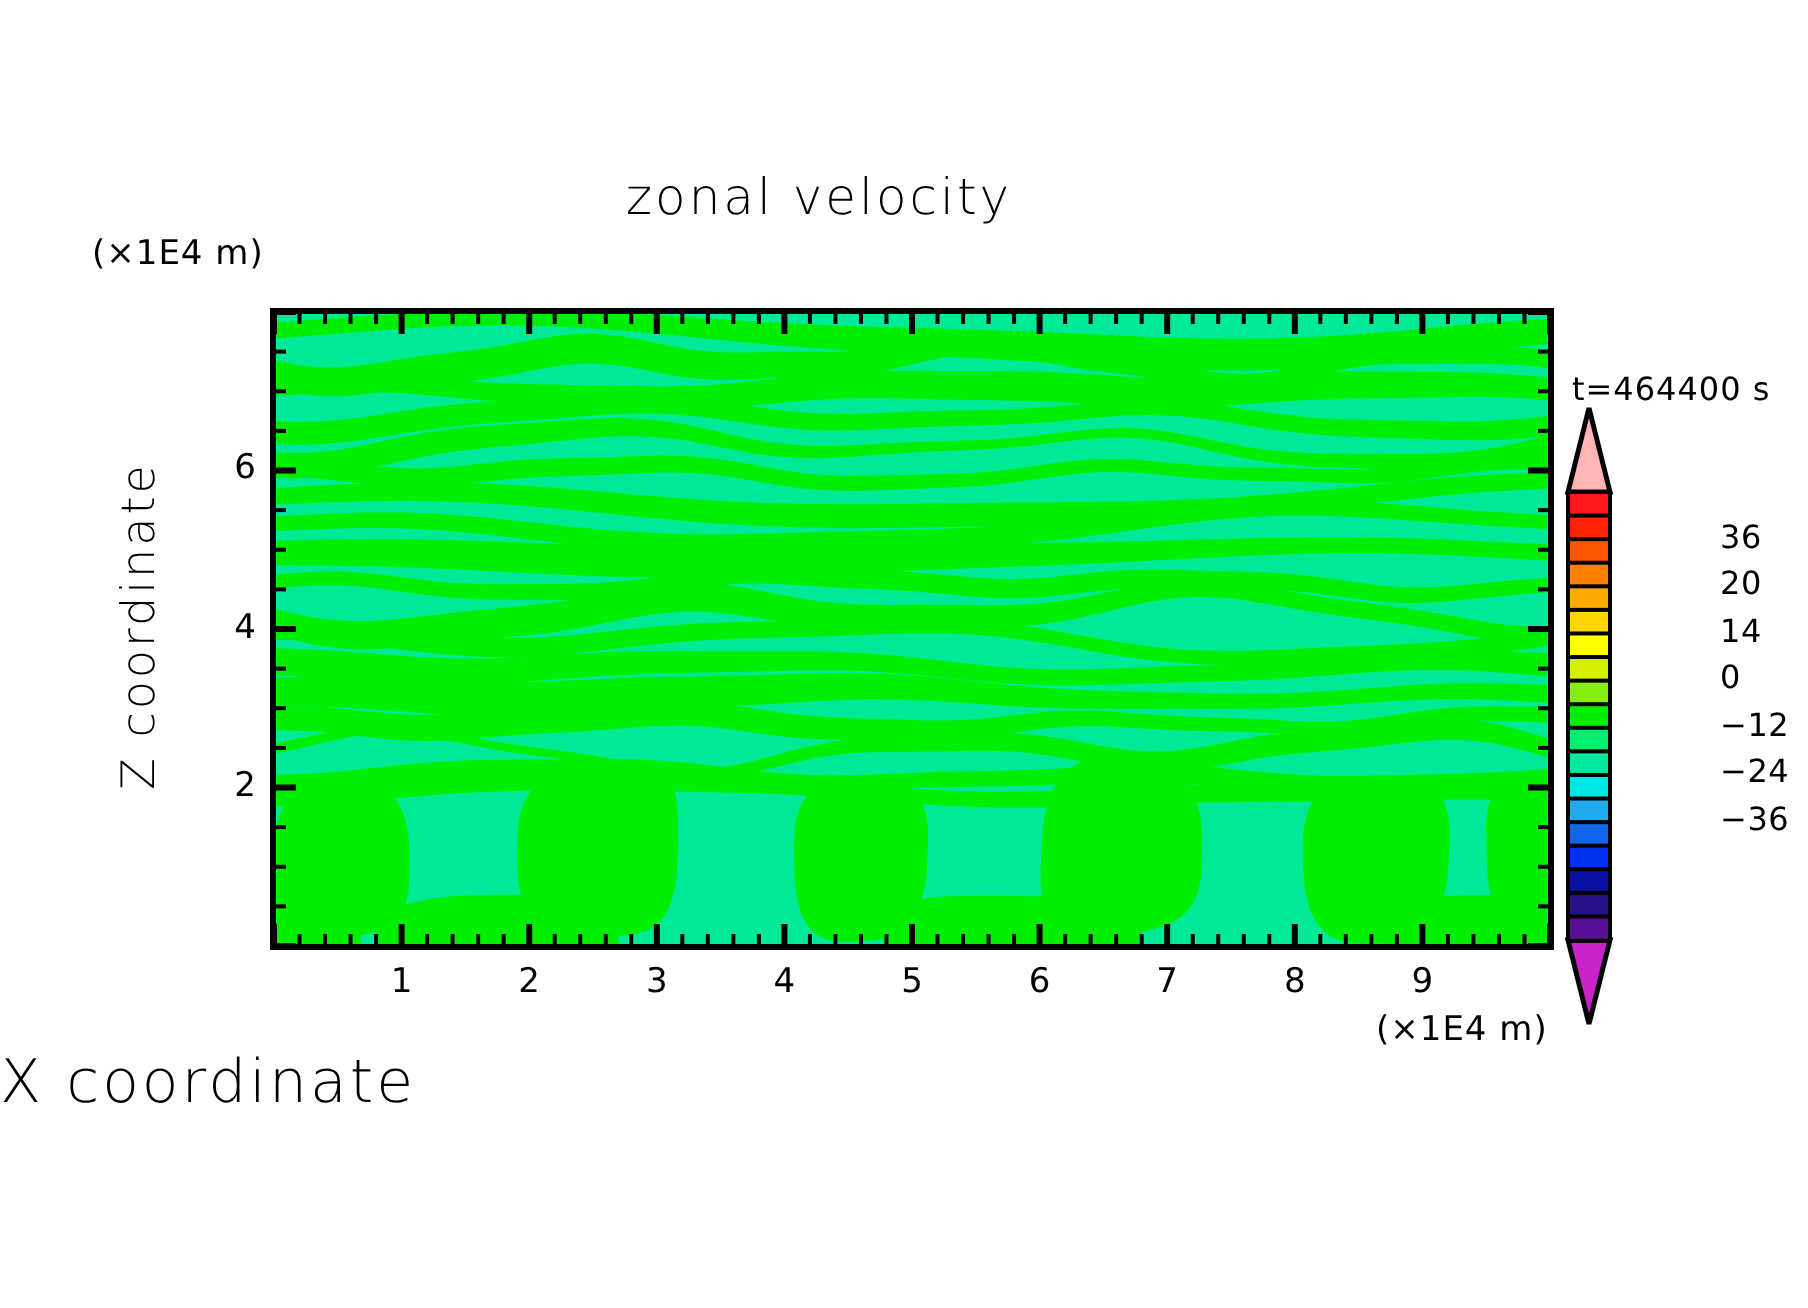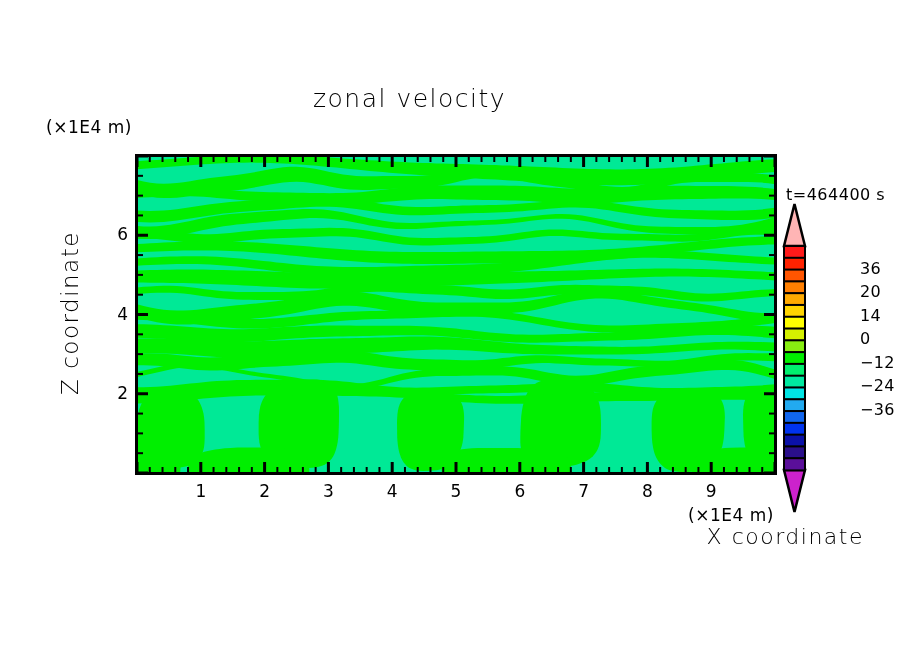--- a/index.html
+++ b/index.html
@@ -20,22 +20,22 @@
   }
   
   #unit-top{left:46px;top:117px;font-size:17px;letter-spacing:.5px;}
   
   #unit-bottom{left:688px;top:505px;font-size:17px;letter-spacing:.5px;}
   
   #tstamp{left:786px;top:157px;font-size:16px;letter-spacing:.5px;margin-top:28px;}
 
   
   #xtitle{
-    left:0;top:524px;width:864px;text-align:right;
-    font-size:22px;letter-spacing:1.5px;font-weight:300;
+    left:0;top:524px;width:864px;text-align:left;
+    font-size:30px;letter-spacing:1.5px;font-weight:300;
   }
   #ytitle{
     left:-60px;top:300px;width:260px;text-align:center;
     font-size:23px;letter-spacing:1.5px;font-weight:300;
     transform:rotate(-90deg);transform-origin:center center;
   }
 
   
   .xtick{font-size:17px;text-align:center;width:30px;top:481px;}
   .ytick{font-size:17px;text-align:right;width:30px;left:98px;}

